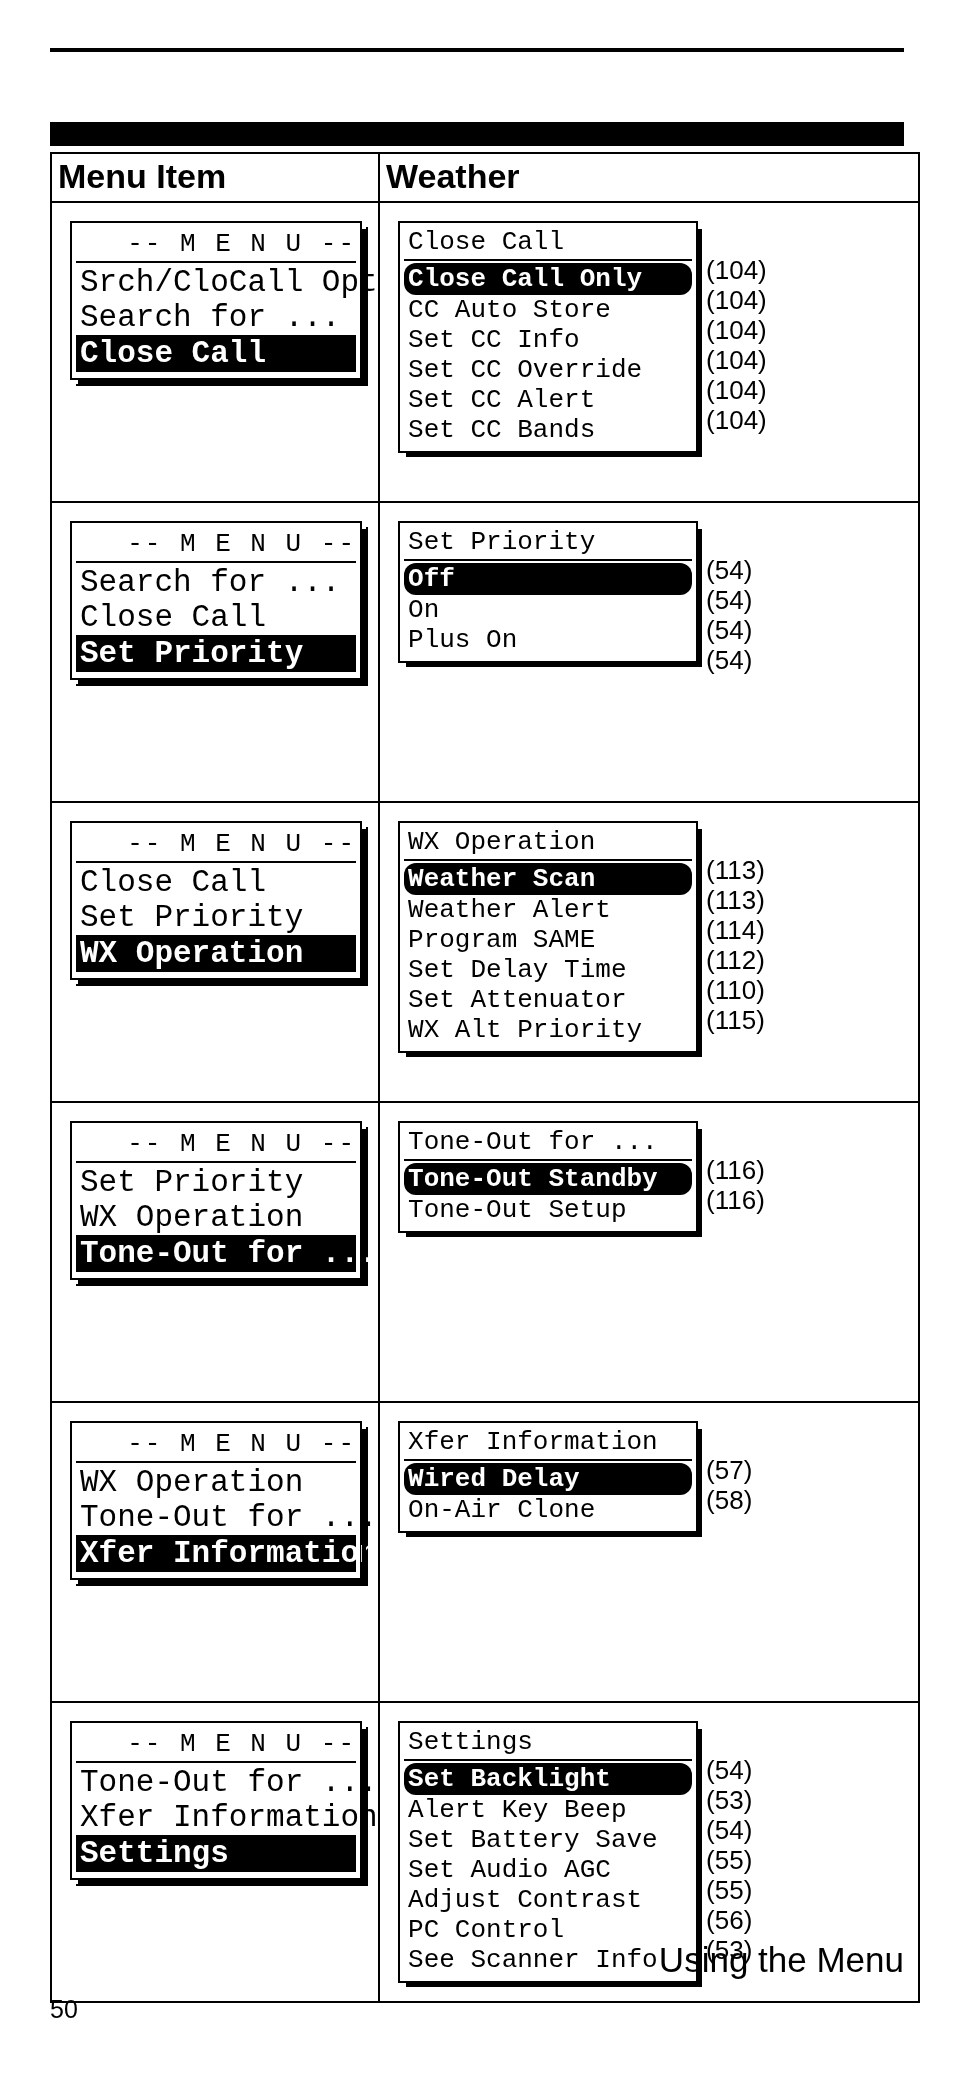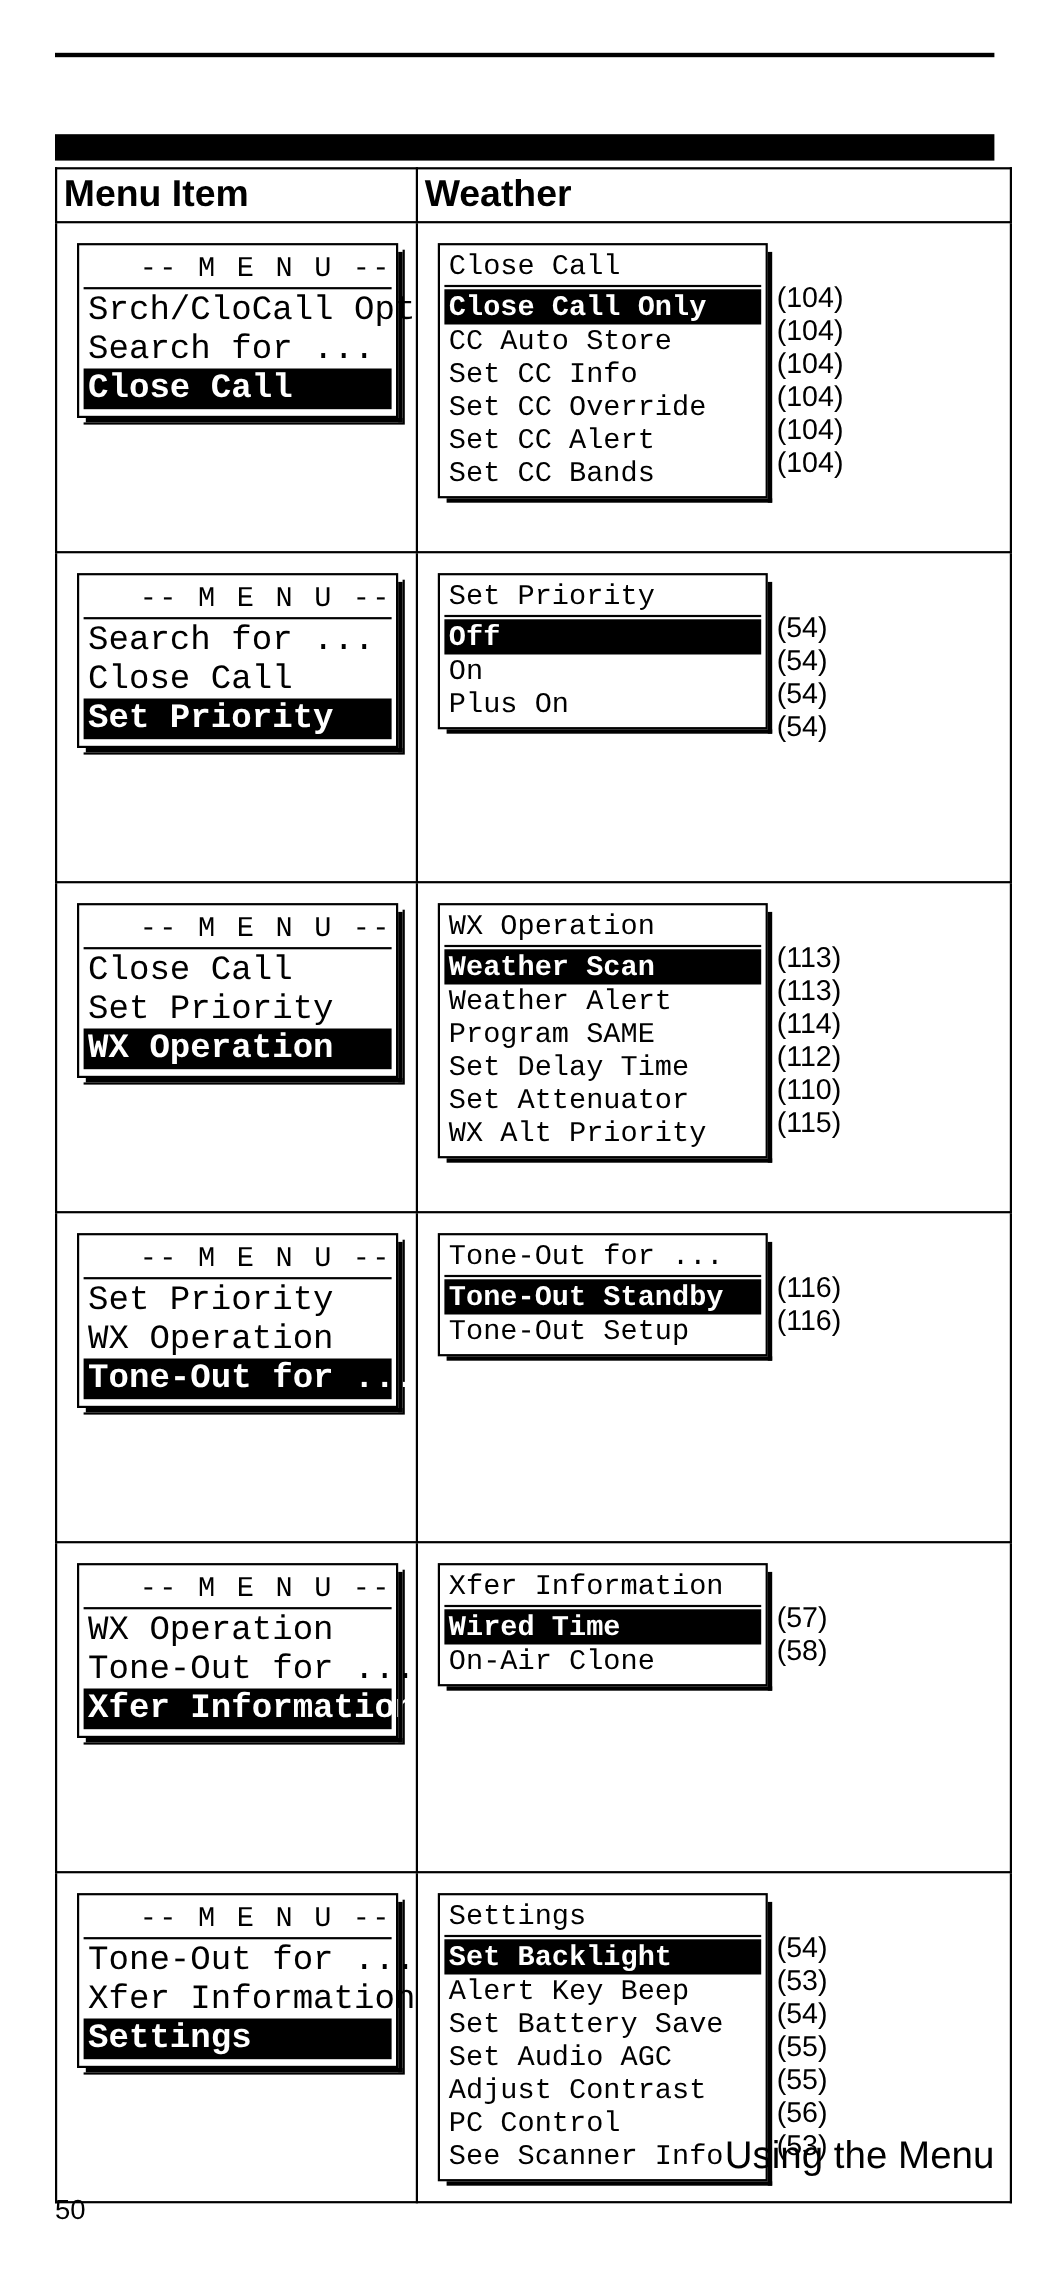--- a/index.html
+++ b/index.html
@@ -120,20 +120,21 @@
     font-size: 26px;
     padding: 0 4px;
     white-space: nowrap;
   }
   .sub-divider { height: 2px; background: #000; margin: 2px 0; }
   .sub-line {
     font-family: "Courier New", Courier, monospace;
     font-size: 26px;
     padding: 0 4px;
     white-space: nowrap;
+    border-radius: 12px;
   }
   .sub-line.selected {
     background: #000; color: #fff; font-weight: bold; padding:1px 4px;
   }
   .refs {
     font-family: Arial, Helvetica, sans-serif;
     font-size: 26px;
     padding-top: 34px;
     text-align: center;
   }
@@ -296,21 +297,21 @@
             <div class="lcd-line">WX Operation</div>
             <div class="lcd-line">Tone-Out for ...</div>
             <div class="lcd-line selected">Xfer Information</div>
           </div>
         </td>
         <td class="row-cell col-sub">
           <div class="sub-wrap">
             <div class="sub-box">
               <div class="sub-title">Xfer Information</div>
               <div class="sub-divider"></div>
-              <div class="sub-line selected">Wired Time</div>
+              <div class="sub-line selected">Wired Delay</div>
               <div class="sub-line">On-Air Clone</div>
             </div>
             <div class="refs">
               <div>(57)</div>
               <div>(58)</div>
             </div>
           </div>
         </td>
       </tr>
       <tr>

